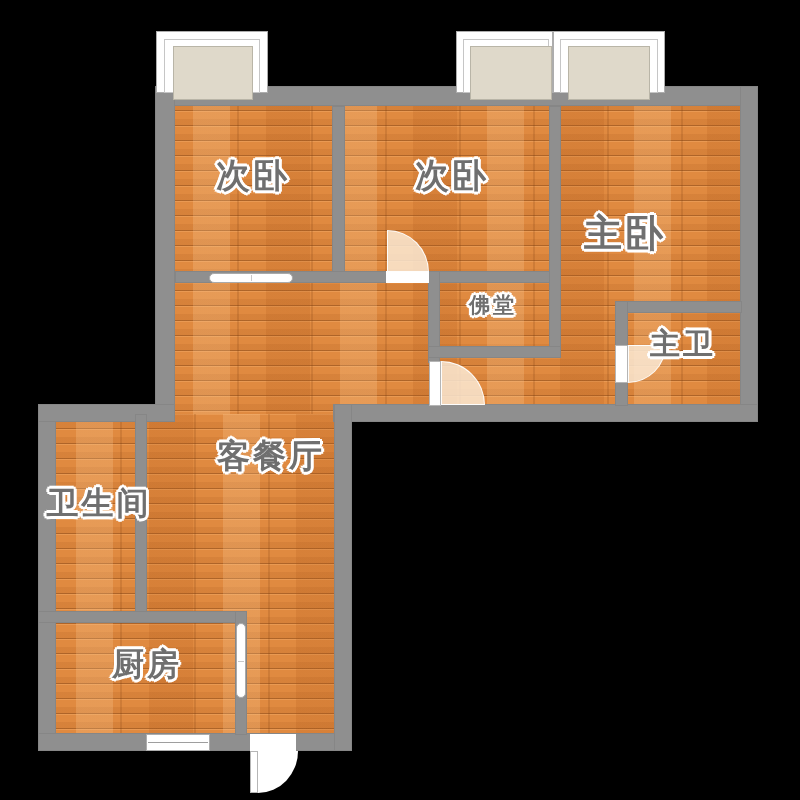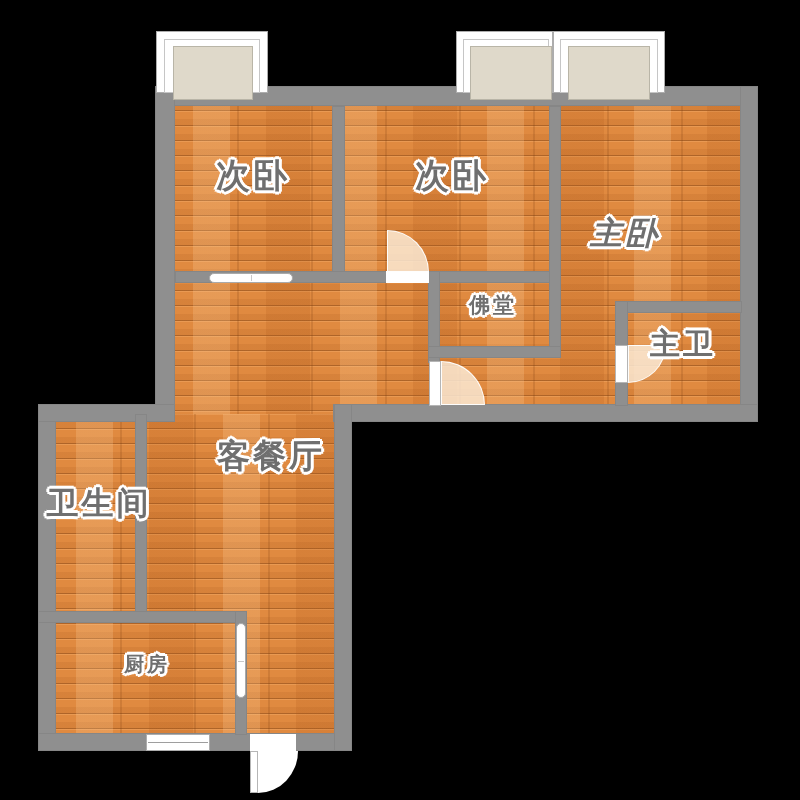--- a/index.html
+++ b/index.html
@@ -85,20 +85,20 @@
       <div class="abs slide-door" style="left: 236px; top: 605px; width: 10px; height: 75px;">
         <div class="split-h"></div>
       </div>
       <div class="abs threshold" style="left: 250px; top: 716px; width: 46px; height: 17px;"></div>
       <div class="abs leaf" style="left: 250px; top: 733px; width: 8px; height: 42px;"></div>
       <div class="abs swing" style="left: 258px; top: 733px; width: 40px; height: 42px; border-bottom-right-radius: 100%; background: rgb(255, 255, 255);"></div>
     </div>
   <div class="layer">
       <span class="room-label" style="left: 253px; top: 157px; font-size: 34px;">次卧</span>
       <span class="room-label" style="left: 452px; top: 157px; font-size: 34px;">次卧</span>
-      <span class="room-label" style="left: 625px; top: 215px; font-size: 32px; font-style: italic;">主卧</span>
+      <span class="room-label" style="left: 625px; top: 215px; font-size: 38px;">主卧</span>
       <span class="room-label" style="left: 493px; top: 286px; font-size: 21px;">佛堂</span>
       <span class="room-label" style="left: 683px; top: 326px; font-size: 30px;">主卫</span>
       <span class="room-label" style="left: 271px; top: 437px; font-size: 33px;">客餐厅</span>
       <span class="room-label" style="left: 99px; top: 485px; font-size: 32px;">卫生间</span>
-      <span class="room-label" style="left: 147px; top: 646px; font-size: 20px;">厨房</span>
+      <span class="room-label" style="left: 147px; top: 646px; font-size: 32px;">厨房</span>
     </div>
 </div>
 
 </body></html>

